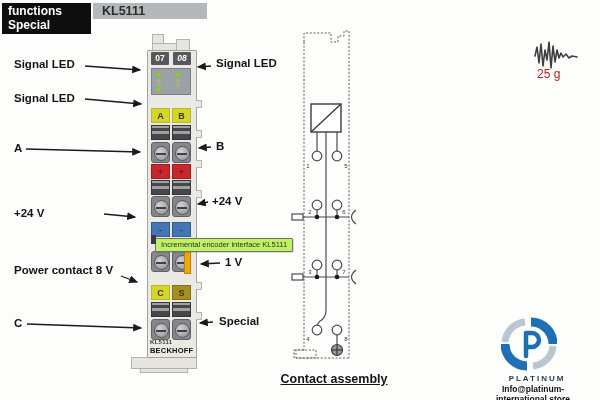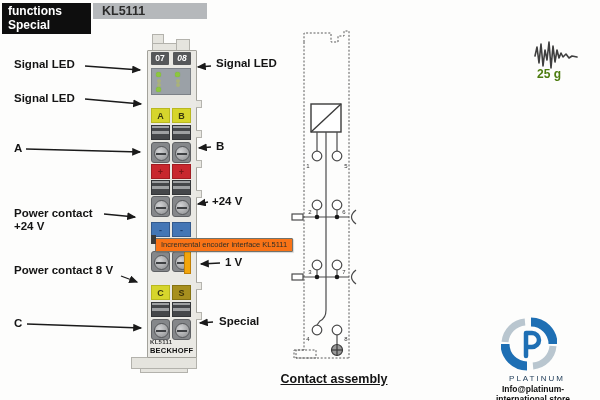--- a/index.html
+++ b/index.html
@@ -42,53 +42,52 @@
   .screw { width:19px; height:21px; background:#85878a; border-radius:3px; border:1px solid #5f6164; z-index:2; }
   .screw::before { content:""; position:absolute; left:2px; top:3px; width:13px; height:13px; border-radius:50%;
     background:radial-gradient(circle at 35% 35%, #d2d3d5, #a7a8aa 60%, #8b8d90); border:1px solid #55575a; }
   .screw::after { content:""; position:absolute; left:4px; top:10px; width:10px; height:2px; background:#3f4144; }
   .orangebar { left:184px; top:247px; width:7px; height:27px; background:#f2a50c; border:1px solid #c07f06; z-index:2; }
   .mod-model { left:150px; top:339px; font-size:6px; font-weight:bold; color:#3a3a3a; z-index:2; letter-spacing:0.3px; }
   .mod-brand { left:150px; top:346px; font-size:7.5px; font-weight:900; color:#111; z-index:2; letter-spacing:0.2px; }
 
   
   .tooltip {
-    left:155px; top:238px; height:14px; background:#f97316; border:1px solid #72726a;
+    left:155px; top:238px; height:14px; background:#bef264; border:1px solid #72726a;
     font-size:7.5px; color:#2f2f28; line-height:12px; padding:0 5px; white-space:nowrap;
     z-index:20; border-radius:1px; box-shadow:1px 1px 1px rgba(0,0,0,0.15);
   }
   .cursor-nub { left:151px; top:235px; width:5px; height:9px; background:#3a3a3a; z-index:21; }
 
   
   .ca-title { left:278px; top:372px; width:112px; text-align:center; font-weight:bold; font-size:12.5px; color:#141414;text-decoration:underline; }
 
   
-  .weight-label { left:537px; top:67px; font-size:12px; font-weight:700; color:#4d7c0f; }
-
-  
-  .brand-name { left:504px; top:374px; width:66px; text-align:center; font-size:8px; font-weight:normal; letter-spacing:2px; color:#1d3a56; }
+  .weight-label { left:537px; top:67px; font-size:12px; font-weight:400; color:#b91c1c; }
+
+  
+  .brand-name { left:504px; top:374px; width:66px; text-align:center; font-size:8px; font-weight:bold; letter-spacing:2px; color:#1d3a56; }
   .brand-email { left:466px; top:384px; width:134px; text-align:center; font-size:8.5px; font-weight:bold; color:#0e0e0e; }
 
   svg.overlay { position:absolute; left:0; top:0; z-index:4; pointer-events:none; }
   svg text.num { font-family:"Liberation Sans",sans-serif; font-size:6px; fill:#333; }
 </style>
 </head>
 <body>
 
 <div class="abs hdr-black">
   <span style="display:block">functions</span>
   <span style="display:block">Special</span>
 </div>
 <div class="abs hdr-gray">KL5111</div>
 
 <div class="lbl" style="left:14px; top:58px;">Signal LED</div>
 <div class="lbl" style="left:14px; top:92px;">Signal LED</div>
 <div class="lbl" style="left:14px; top:142px;">A</div>
 <div class="lbl" style="left:14px; top:207px;">
-  <span style="display:block">Power contact</span>
   <span style="display:block">+24 V</span>
 </div>
 <div class="lbl" style="left:14px; top:264px;">Power contact 8 V</div>
 <div class="lbl" style="left:14px; top:317px;">C</div>
 
 <div class="lbl" style="left:216px; top:57px;">Signal LED</div>
 <div class="lbl" style="left:216px; top:140px;">B</div>
 <div class="lbl" style="left:212px; top:195px;">+24 V</div>
 <div class="lbl" style="left:225px; top:256px;">1 V</div>
 <div class="lbl" style="left:219px; top:315px;">Special</div>

